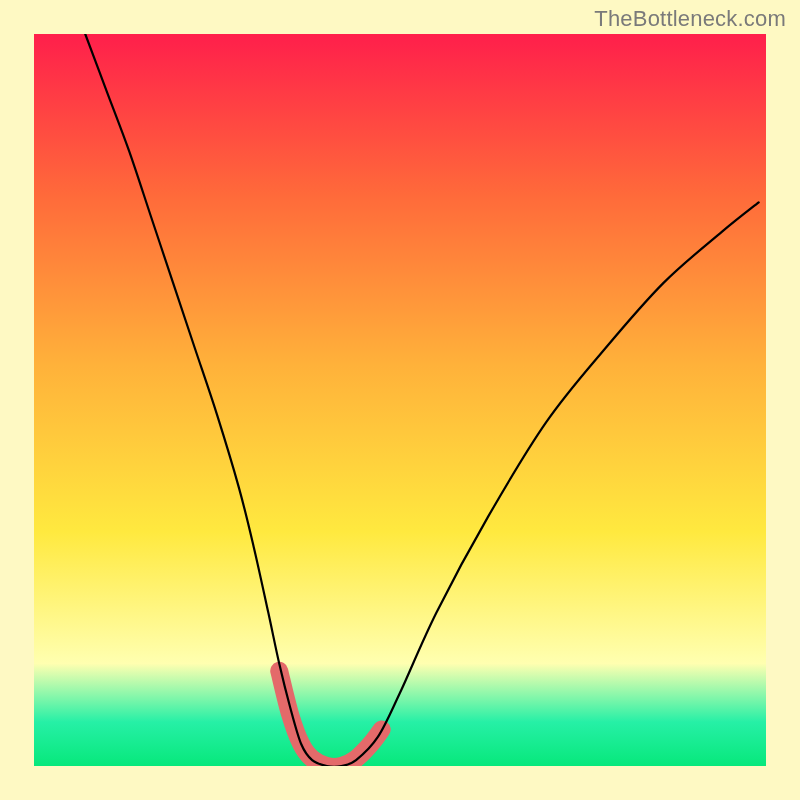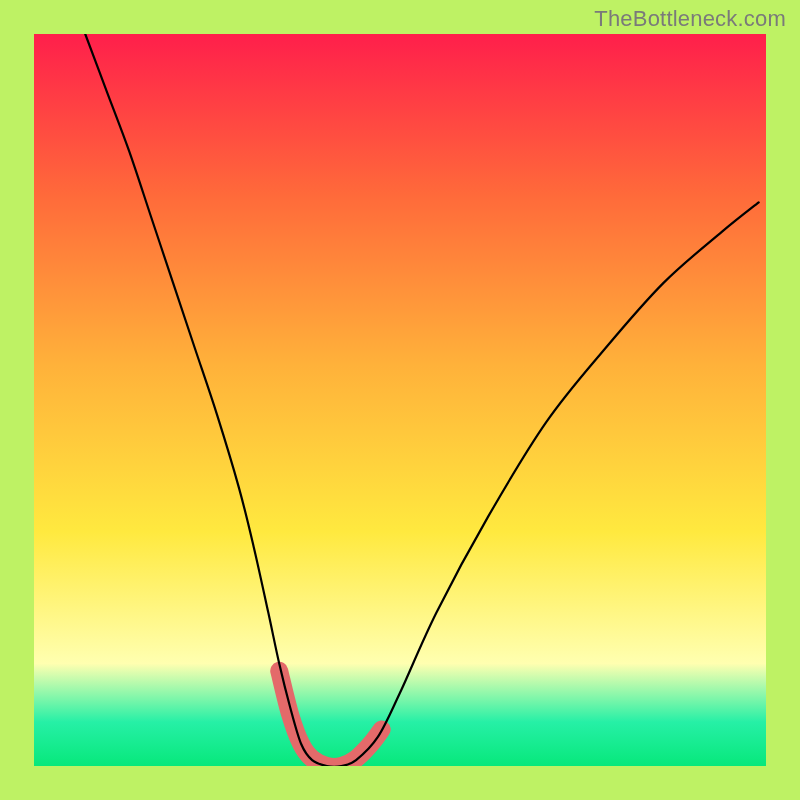--- a/index.html
+++ b/index.html
@@ -10,21 +10,21 @@
     background: #000;
     overflow: hidden;
     font-family: Arial, Helvetica, sans-serif;
   }
   .frame {
     position: absolute;
     top: 0;
     left: 0;
     width: 800px;
     height: 800px;
-    background: #bef264;
+    background: #fef9c3;
   }
   .plot {
     position: absolute;
     top: 34px;
     left: 34px;
     width: 732px;
     height: 732px;
   }
   .watermark {
     position: absolute;

